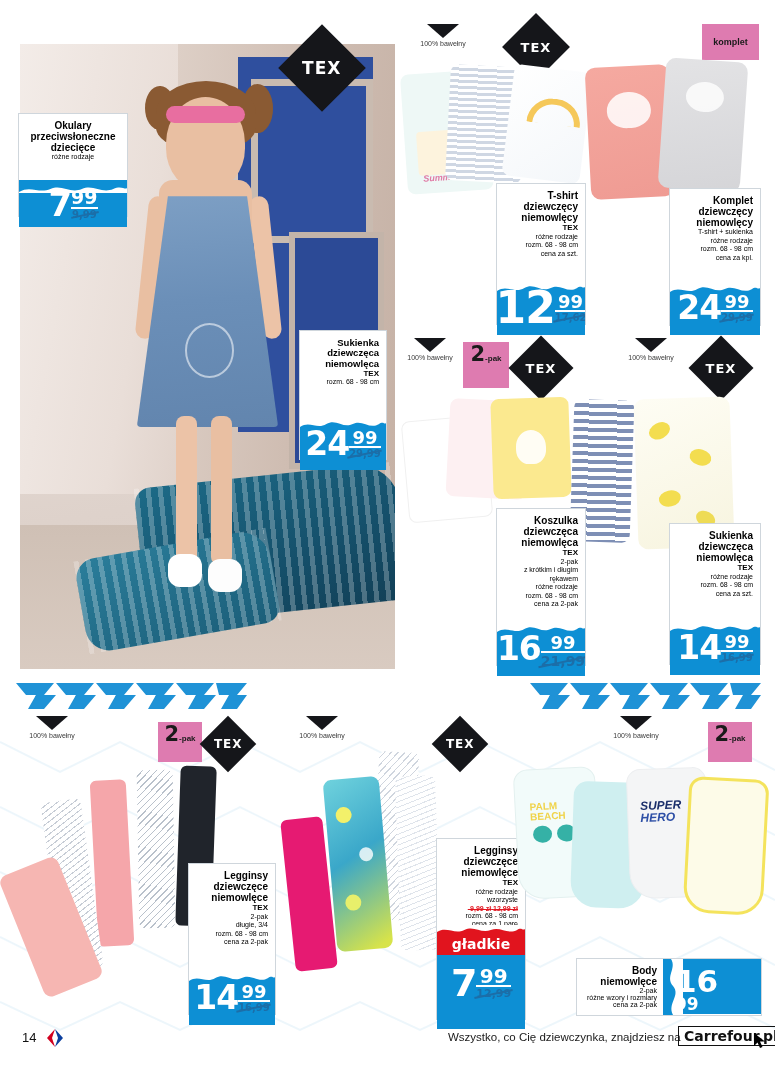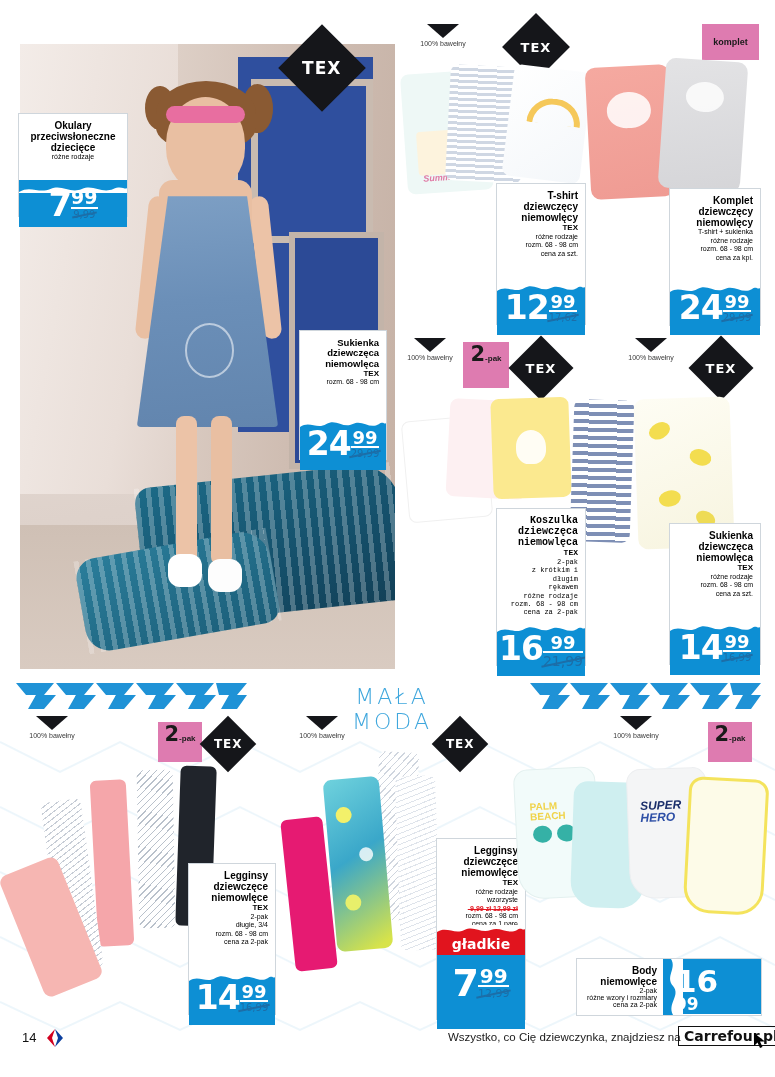--- a/index.html
+++ b/index.html
@@ -92,21 +92,21 @@
     position:relative;background:#0d8fd4;color:#fff;overflow:hidden;
   }
   .ptag .wave{position:absolute;left:0;top:0;width:100%;height:13px;}
   .ptag .pr{
     display:flex;align-items:flex-start;justify-content:center;
     font-family:"DejaVu Sans", sans-serif;font-weight:bold;
   }
   .ptag .int{letter-spacing:-1px;}
   .ptag .decwrap{display:flex;flex-direction:column;align-items:center;}
   .ptag .dec{}
-  .ptag .old{position:relative;display:inline-block;color:#1c6ea8;font-weight:normal;}
+  .ptag .old{position:relative;display:inline-block;color:#1c6ea8;font-weight:bold;}
   .ptag .old:after{content:"";position:absolute;left:-6%;right:-6%;top:52%;height:2px;
     background:#1c6ea8;transform:rotate(-12deg);}
 
   
   .pinkbadge{background:#de7bb0;color:#1a1a1a;display:flex;align-items:center;justify-content:center;}
   .twopak{background:#de7bb0;display:flex;align-items:baseline;justify-content:center;color:#1a1a1a;}
   .twopak .big{font-family:"DejaVu Sans", sans-serif;font-weight:bold;font-size:21px;}
   .twopak .sm{font-size:8px;font-weight:bold;}
 
   
@@ -246,21 +246,21 @@
       <div class="n2" style="font-size:8px;font-weight:bold;">TEX</div>
       <div class="n3" style="font-size:7px;">różne rodzaje</div>
       <div class="n3" style="font-size:7px;">rozm. 68 - 98 cm</div>
       <div class="n3" style="font-size:7px;">cena za szt.</div>
     </div>
     <div class="pricebox" style="height:53px;">
       <svg class="wave" viewBox="0 0 90 13" preserveAspectRatio="none">
         <path d="M0,9 C10,2 18,12 28,6 C38,0 45,11 55,6 C65,1 72,12 82,6 C86,3 88,7 90,5 L90,0 L0,0 Z" fill="#fff"></path>
       </svg>
       <div class="pr" style="padding-top:12px;">
-        <span class="int" style="font-size:33px;line-height:28px;">12</span>
+        <span class="int" style="font-size:44px;line-height:28px;">12</span>
         <div class="decwrap">
           <span class="dec" style="font-size:18px;line-height:16px;">99</span>
           <span style="display:block;width:100%;height:1.5px;background:#fff;"></span>
           <span class="old" style="font-size:10px;">17,62</span>
         </div>
       </div>
     </div>
   </div>
 
   <div class="abs ptag" style="left:669px;top:188px;width:92px;height:138px;">
@@ -314,21 +314,21 @@
   </div>
   <div class="ph" style="left:572px;top:400px;width:60px;height:142px;background:repeating-linear-gradient(180deg,#fff 0 4px,#7e8fb5 4px 8px);border-radius:8px;transform:rotate(2deg);"></div>
   <div class="ph" style="left:636px;top:398px;width:96px;height:150px;background:linear-gradient(160deg,#fefdf4,#f7f4df);border-radius:10px;transform:rotate(-2deg);">
     <div style="position:absolute;left:14px;top:24px;width:22px;height:16px;background:#f3dd4f;border-radius:50%;transform:rotate(-25deg);"></div>
     <div style="position:absolute;left:54px;top:52px;width:22px;height:16px;background:#f3dd4f;border-radius:50%;transform:rotate(18deg);"></div>
     <div style="position:absolute;left:22px;top:92px;width:22px;height:16px;background:#f3dd4f;border-radius:50%;transform:rotate(-10deg);"></div>
     <div style="position:absolute;left:58px;top:114px;width:20px;height:15px;background:#eedb55;border-radius:50%;transform:rotate(30deg);"></div>
   </div>
 
   <div class="abs ptag" style="left:496px;top:508px;width:90px;height:158px;">
-    <div class="txt" style="height:104px;font-family:Liberation Mono, monospace;">
+    <div class="txt" style="height:104px;">
       <div class="n1" style="font-size:10px;">Koszulka</div>
       <div class="n1" style="font-size:10px;">dziewczęca</div>
       <div class="n1" style="font-size:10px;">niemowlęca</div>
       <div class="n2" style="font-size:8px;font-weight:bold;">TEX</div>
       <div class="n3" style="font-size:7px;">2-pak</div>
       <div class="n3" style="font-size:7px;">z krótkim i długim</div>
       <div class="n3" style="font-size:7px;">rękawem</div>
       <div class="n3" style="font-size:7px;">różne rodzaje</div>
       <div class="n3" style="font-size:7px;">rozm. 68 - 98 cm</div>
       <div class="n3" style="font-size:7px;">cena za 2-pak</div>
@@ -385,21 +385,20 @@
     <g fill="#1f92d6">
       <circle cx="24" cy="17" r="3"></circle>
         <circle cx="64" cy="17" r="3"></circle>
         <circle cx="104" cy="17" r="3"></circle>
       <circle cx="144" cy="17" r="3"></circle>
         <circle cx="184" cy="17" r="3"></circle>
         <circle cx="222" cy="17" r="3"></circle>
     </g>
   </svg>
 
-  <div class="abs mm-title" style="left:322px;top:684px;width:140px;text-align:center;">MAŁA MODA</div>
 
   <svg class="abs" style="left:528px;top:681px;width:235px;height:30px;" viewBox="0 0 235 30">
     <g fill="#1f92d6">
       <path d="M2,2 h38 l-10,12 h12 l-12,14 h-16 l8,-14 h-10 z"></path>
       <path d="M42,2 h38 l-10,12 h12 l-12,14 h-16 l8,-14 h-10 z"></path>
       <path d="M82,2 h38 l-10,12 h12 l-12,14 h-16 l8,-14 h-10 z"></path>
       <path d="M122,2 h38 l-10,12 h12 l-12,14 h-16 l8,-14 h-10 z"></path>
       <path d="M162,2 h38 l-10,12 h12 l-12,14 h-16 l8,-14 h-10 z"></path>
       <path d="M202,2 h31 l-10,12 h10 l-10,14 h-16 l8,-14 h-10 z"></path>
     </g>

